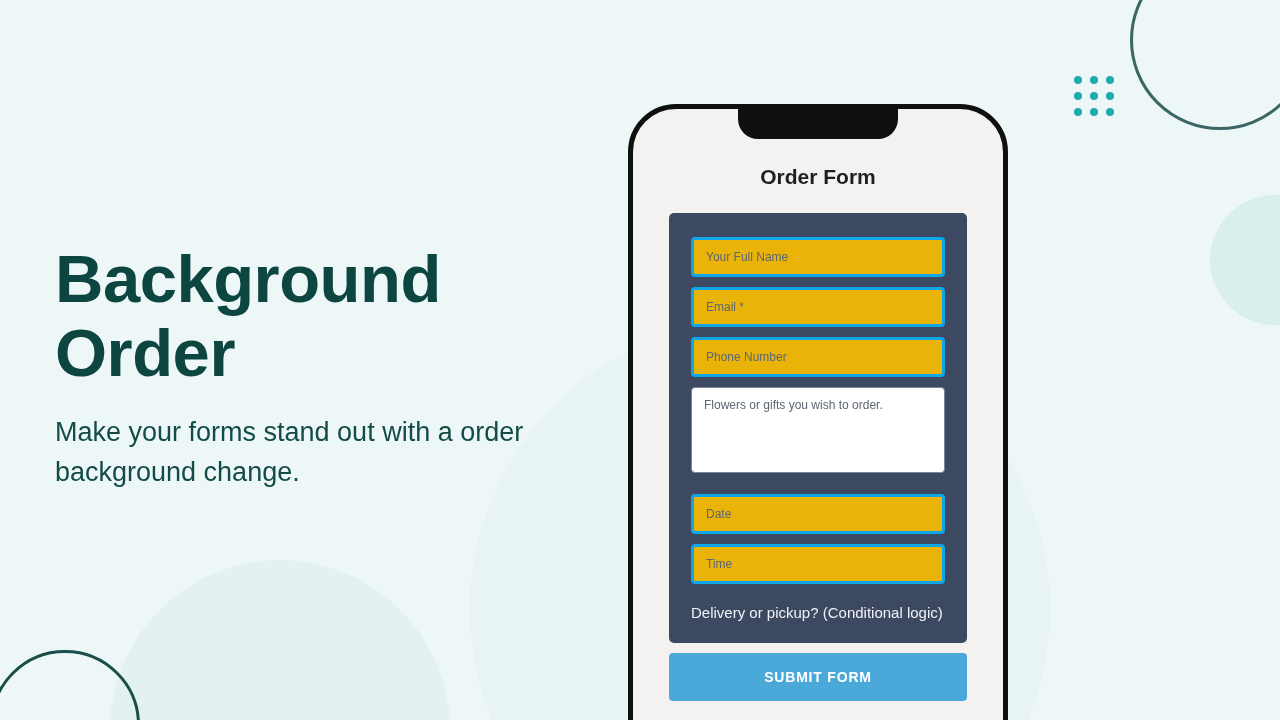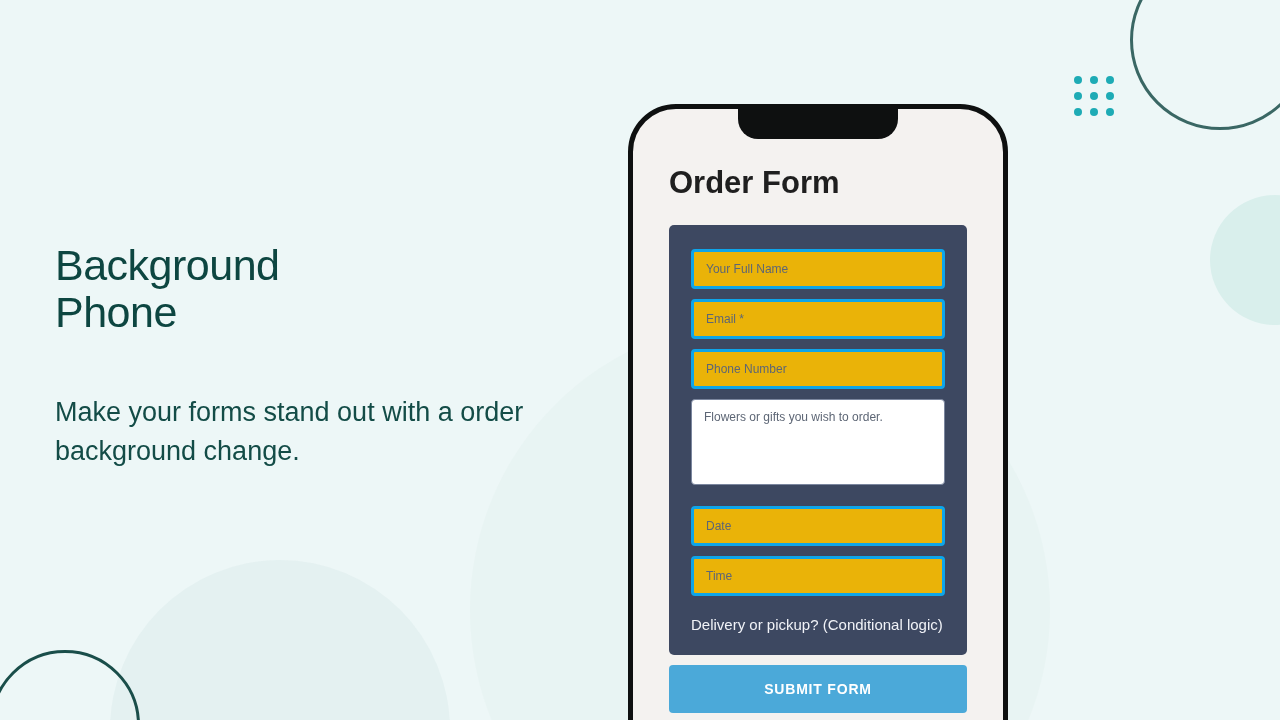--- a/index.html
+++ b/index.html
@@ -84,25 +84,25 @@
     }
     
     
     .left-content {
       position: absolute;
       left: 55px;
       top: 242px;
       max-width: 520px;
     }
     .heading {
-      font-size: 43px;
-      font-weight: 400;
+      font-size: 67px;
+      font-weight: 700;
       color: #0d4641;
       line-height: 1.1;
-      margin-bottom: 56px;
+      margin-bottom: 24px;
       letter-spacing: -0.5px;
     }
     .subtext {
       font-size: 27px;
       font-weight: 400;
       color: #134c47;
       line-height: 1.45;
     }
     
     
@@ -124,24 +124,25 @@
       transform: translateX(-50%);
       width: 160px;
       height: 32px;
       background: #0e1010;
       border-radius: 0 0 20px 20px;
     }
     .phone-inner {
       padding: 56px 36px 0 36px;
     }
     .form-page-title {
-      font-size: 31px;
+      font-size: 21px;
       font-weight: 700;
       color: #1f1f1f;
       margin-bottom: 24px;
+      text-align: center;
     }
     
     
     .form-card {
       background: #3d4861;
       border-radius: 5px;
       padding: 24px 22px 22px 22px;
       margin-bottom: 10px;
     }
     .form-title {
@@ -220,21 +221,21 @@
     <div class="dot"></div>
     <div class="dot"></div>
   <div class="dot"></div>
     <div class="dot"></div>
     <div class="dot"></div>
 </div>
 
 <div class="left-content">
   <h1 class="heading">
     <span>Background</span><br>
-    <span>Phone</span>
+    <span>Order</span>
   </h1>
   <p class="subtext">Make your forms stand out with a order background change.</p>
 </div>
 
 <div class="phone">
   <div class="notch"></div>
   <div class="phone-inner">
     <h2 class="form-page-title">Order Form</h2>
     
     <div class="form-card">

